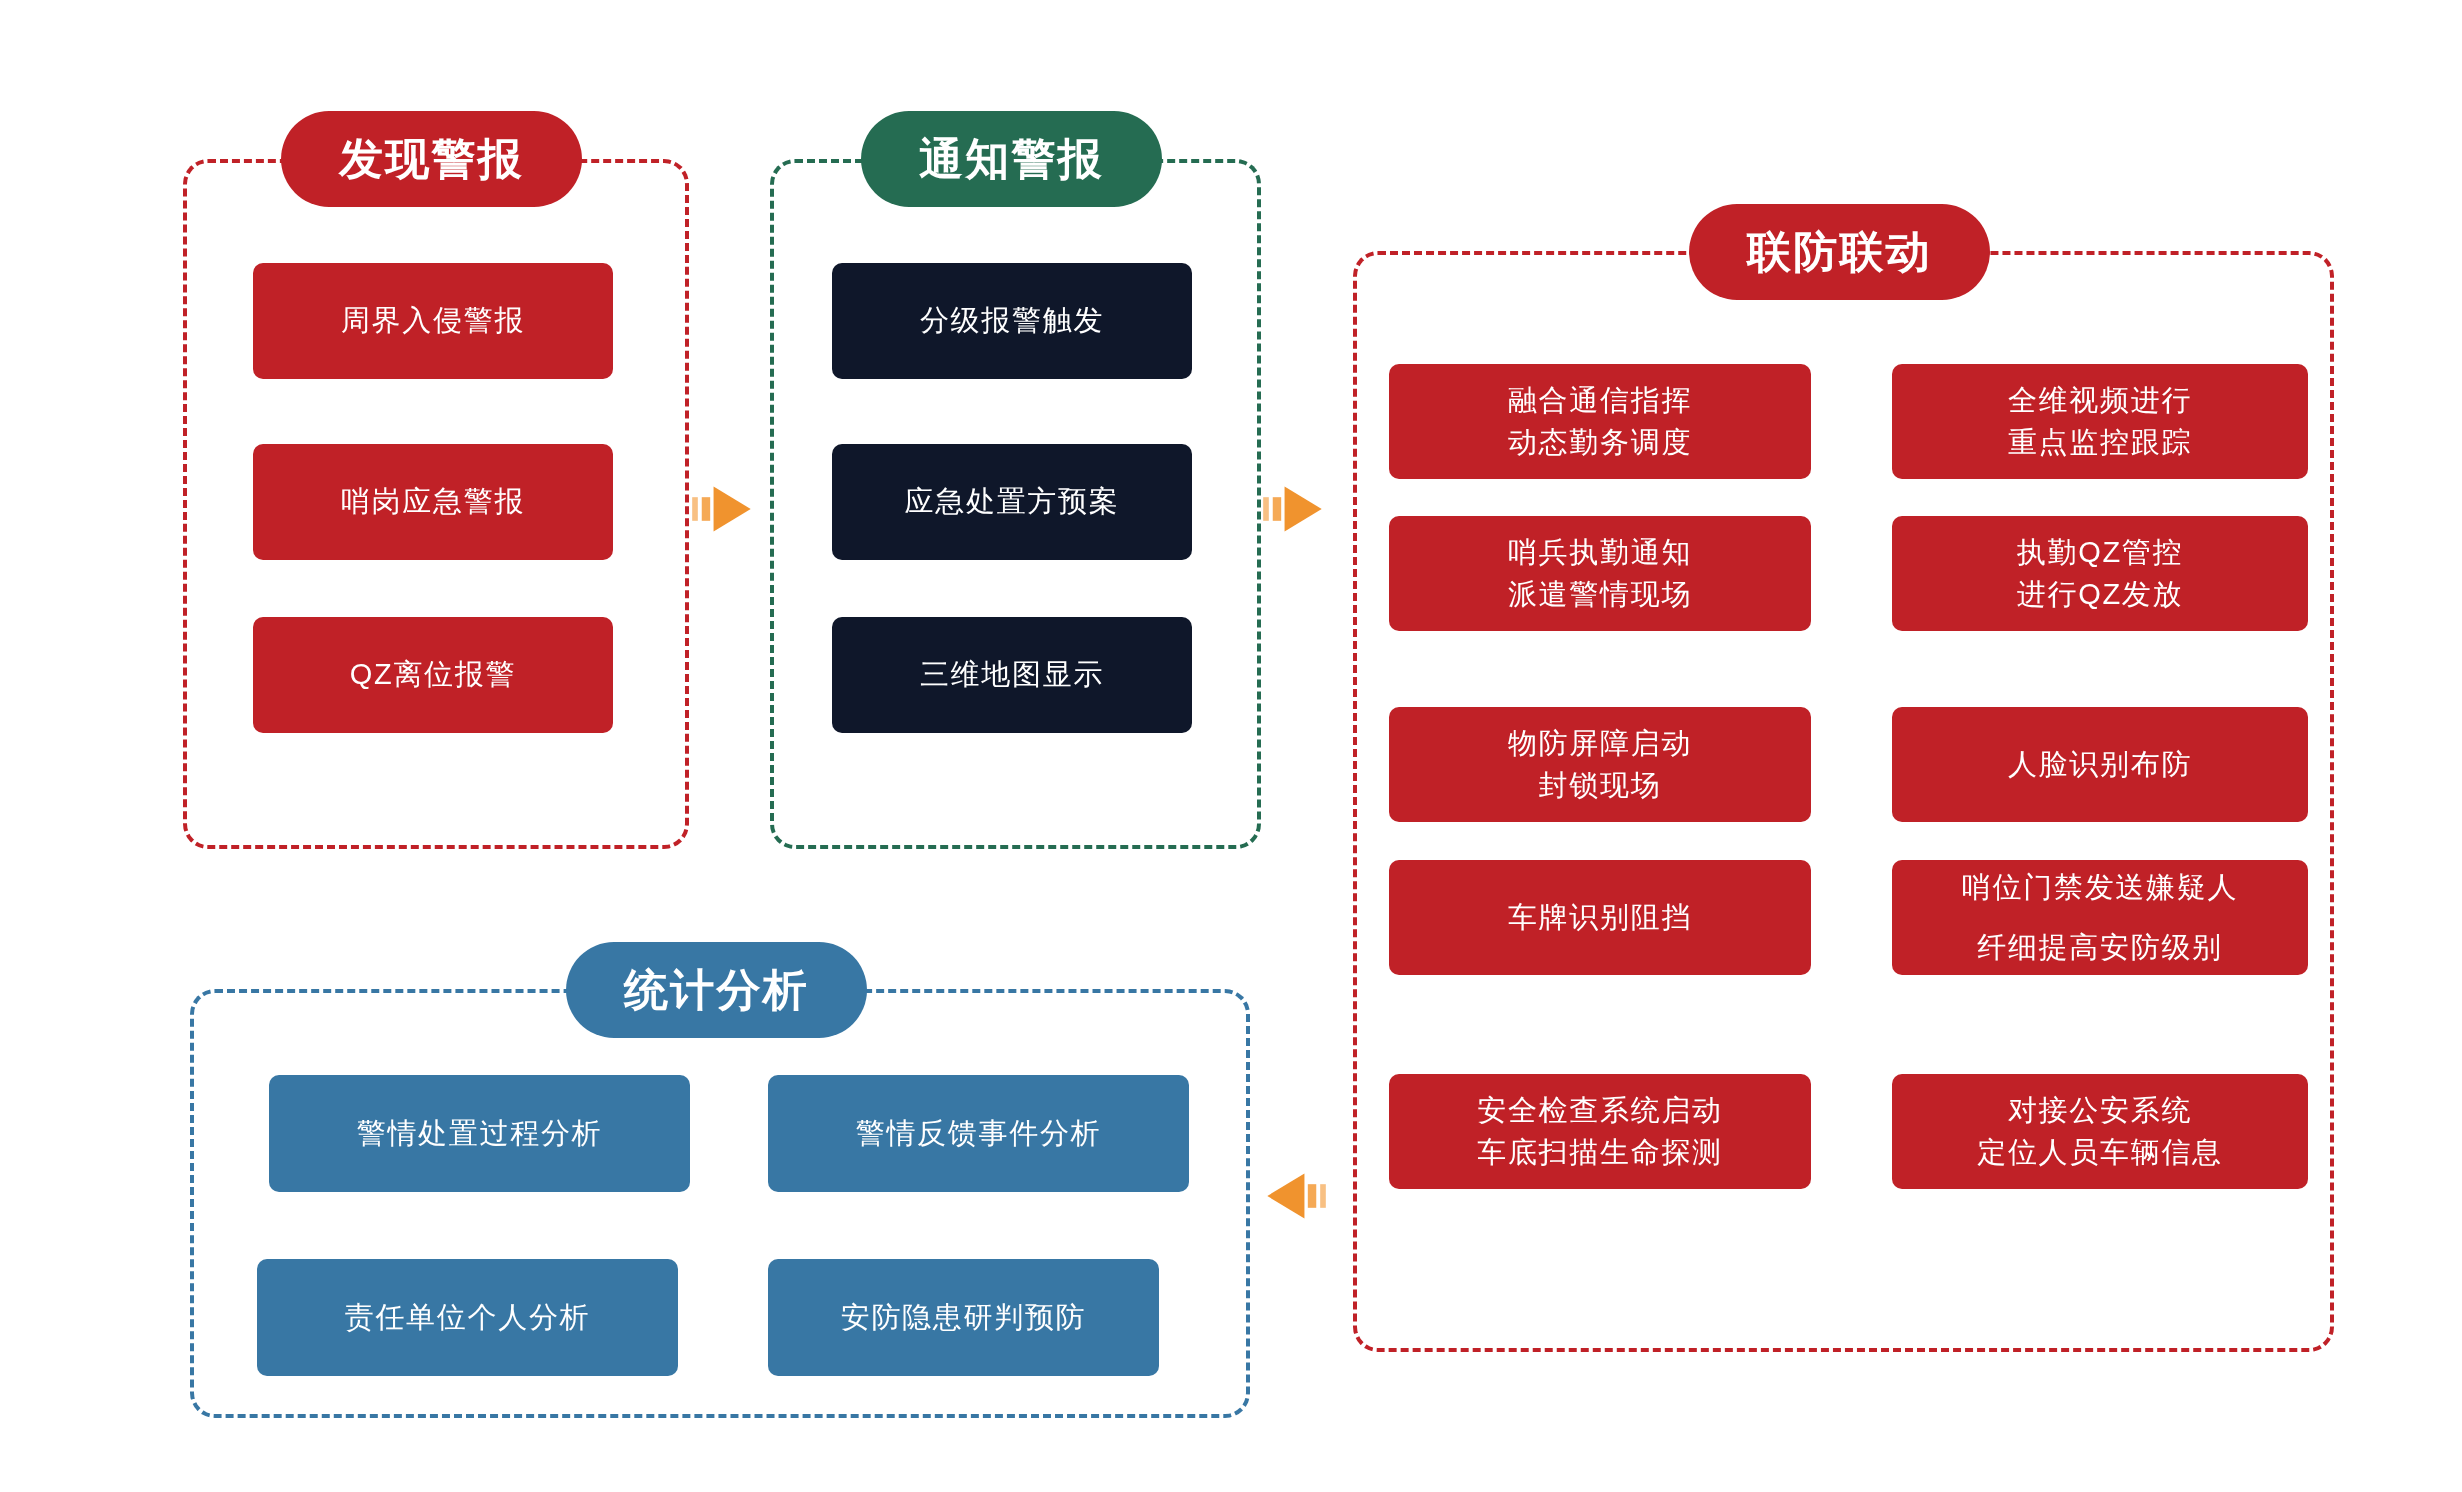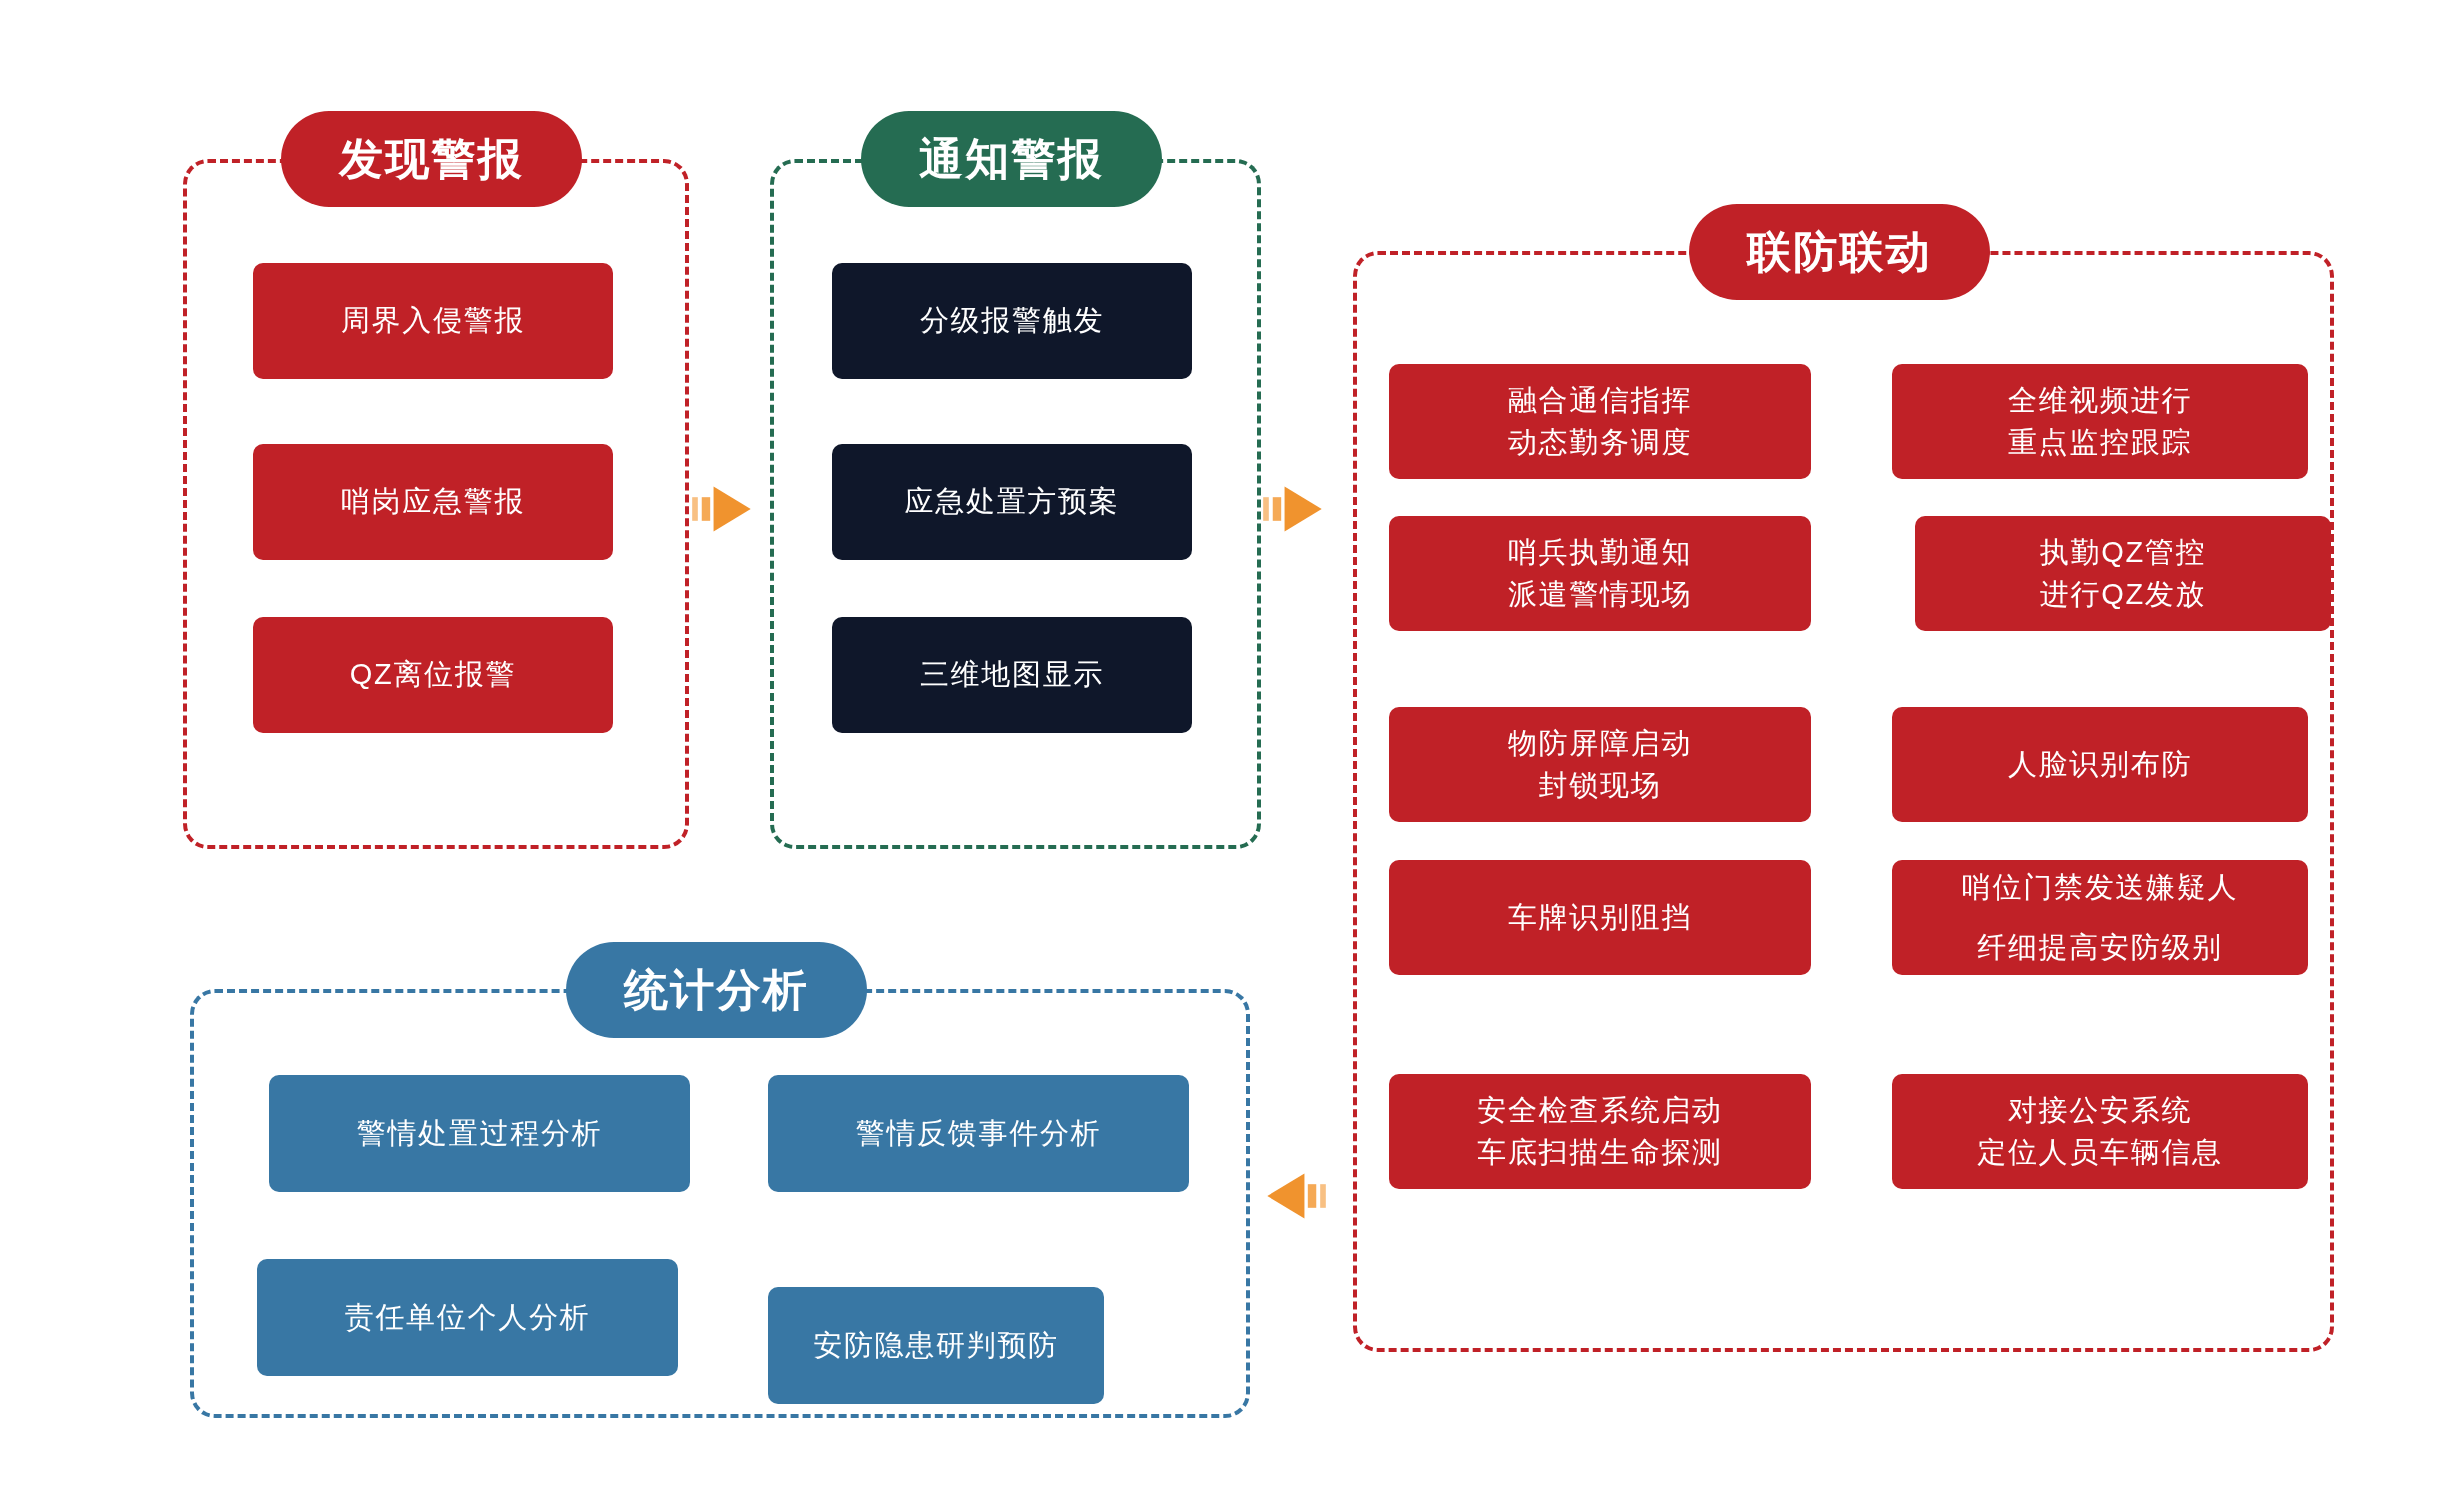--- a/index.html
+++ b/index.html
@@ -127,21 +127,21 @@
   </div>
   <div class="node node-red" style="left:1389px; top:1074px; width:422px; height:115px;">
     <span>安全检查系统启动</span>
     <span>车底扫描生命探测</span>
   </div>
 
   <div class="node node-red" style="left:1892px; top:364px; width:416px; height:115px;">
     <span>全维视频进行</span>
     <span>重点监控跟踪</span>
   </div>
-  <div class="node node-red" style="left:1892px; top:516px; width:416px; height:115px;margin-left:23px;">
+  <div class="node node-red" style="left:1892px; top:516px; width:416px; height:115px;">
     <span>执勤QZ管控</span>
     <span>进行QZ发放</span>
   </div>
   <div class="node node-red" style="left:1892px; top:707px; width:416px; height:115px;">
     <span>人脸识别布防</span>
   </div>
   <div class="node node-red" style="left:1892px; top:860px; width:416px; height:115px;gap:19px;">
     <span>哨位门禁发送嫌疑人</span>
     <span>纤细提高安防级别</span>
   </div>
@@ -162,18 +162,18 @@
   </div>
   <div class="node node-blue" style="left:269px; top:1075px; width:421px; height:117px;">
     <span>警情处置过程分析</span>
   </div>
   <div class="node node-blue" style="left:768px; top:1075px; width:421px; height:117px;">
     <span>警情反馈事件分析</span>
   </div>
   <div class="node node-blue" style="left:257px; top:1259px; width:421px; height:117px;">
     <span>责任单位个人分析</span>
   </div>
-  <div class="node node-blue" style="left:768px; top:1259px; width:336px; height:117px;margin-top:28px;">
+  <div class="node node-blue" style="left:768px; top:1259px; width:391px; height:117px;">
     <span>安防隐患研判预防</span>
   </div>
 
 </div>
 
 
 </body></html>

